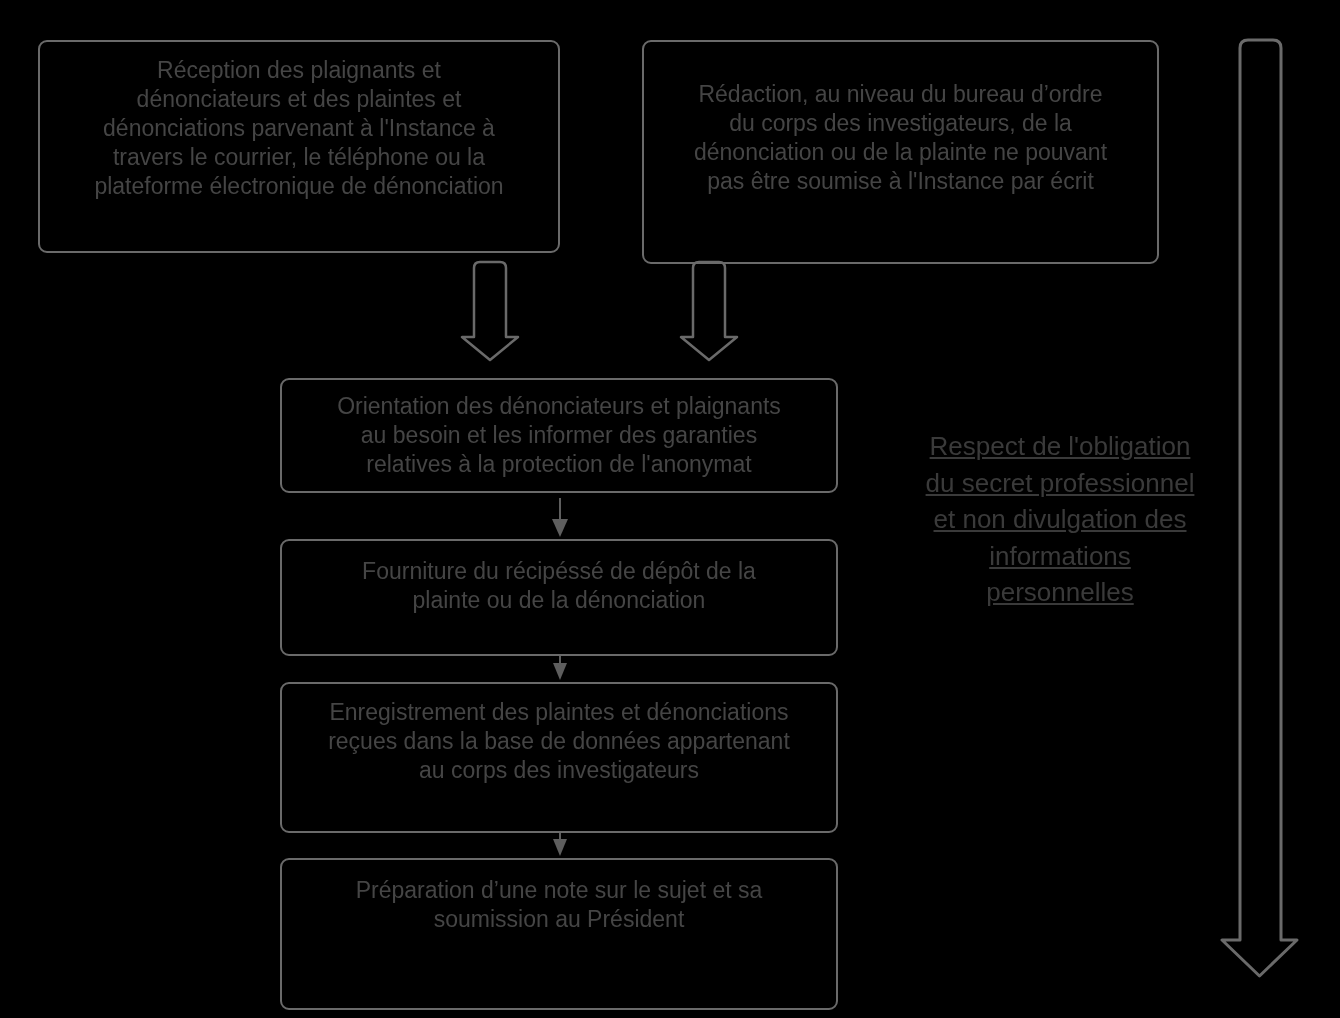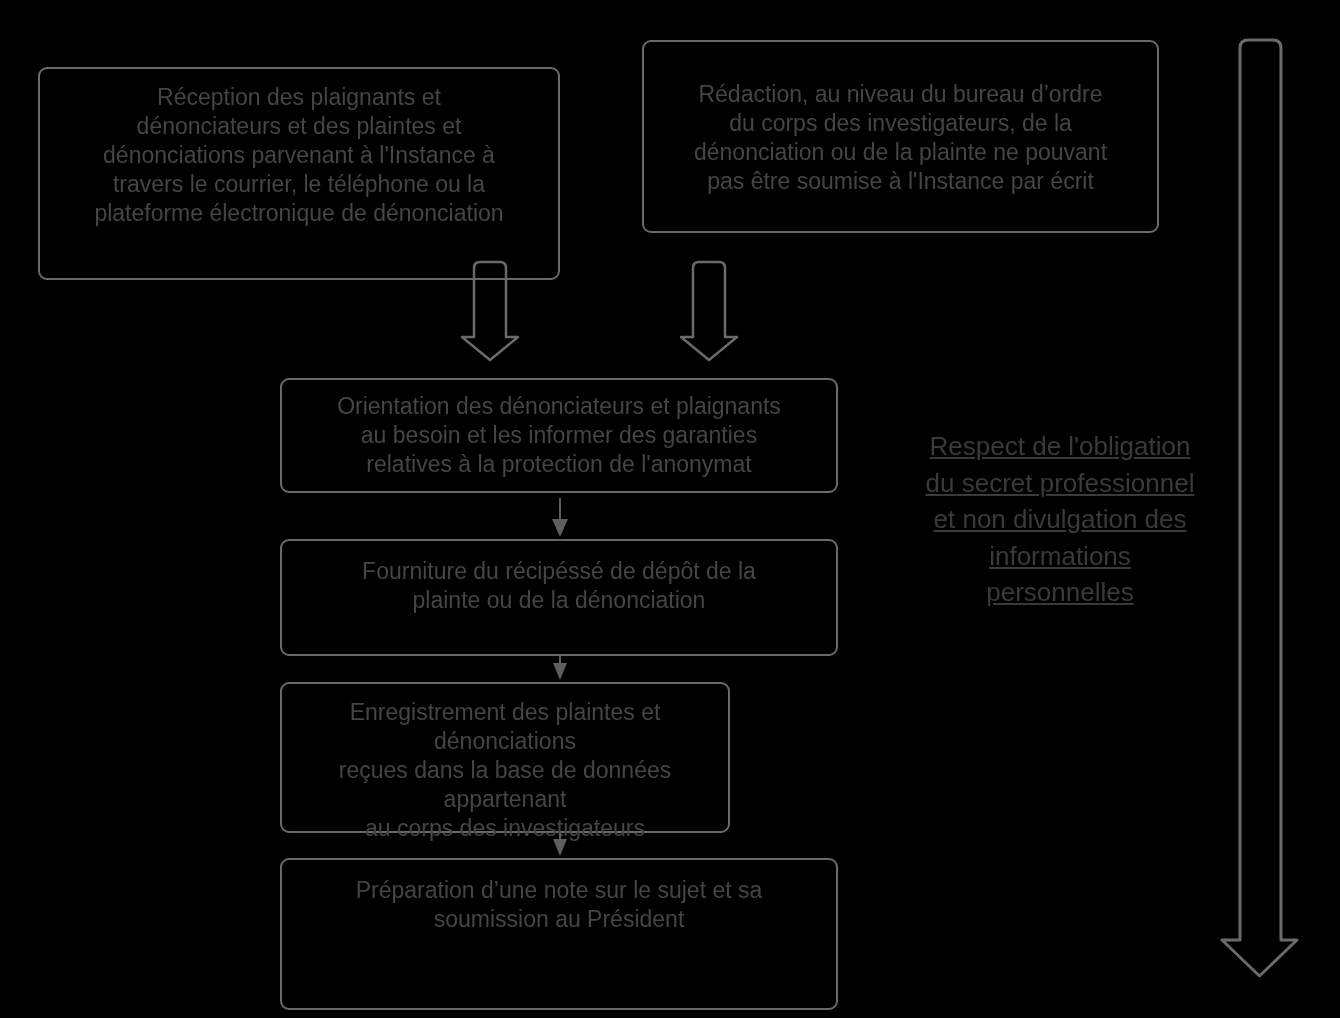--- a/index.html
+++ b/index.html
@@ -69,39 +69,39 @@
   .connector-head{
     fill:var(--connector);
     stroke:none;
   }
 </style>
 </head>
 <body>
 
 <div class="canvas">
 
-  <div class="flow-box" style="left:38px; top:40px; width:522px; height:213px; padding:14px 10px 12px 10px;margin-top:27px;">Réception des plaignants et
+  <div class="flow-box" style="left:38px; top:40px; width:522px; height:213px; padding:14px 10px 12px 10px;">Réception des plaignants et
 dénonciateurs et des plaintes et
 dénonciations parvenant à l'Instance à
 travers le courrier, le téléphone ou la
 plateforme électronique de dénonciation</div>
 
-  <div class="flow-box" style="left:642px; top:40px; width:517px; height:193px; padding:38px 8px 0 8px;">Rédaction, au niveau du bureau d’ordre
+  <div class="flow-box" style="left:642px; top:40px; width:517px; height:224px; padding:38px 8px 0 8px;">Rédaction, au niveau du bureau d’ordre
 du corps des investigateurs, de la
 dénonciation ou de la plainte ne pouvant
 pas être soumise à l'Instance par écrit</div>
 
   <div class="flow-box" style="left:280px; top:539px; width:558px; height:117px; padding:16px 6px 0 6px;">Fourniture du récipéssé de dépôt de la
 plainte ou de la dénonciation</div>
 
   <div class="flow-box" style="left:280px; top:378px; width:558px; height:115px; padding:12px 6px 0 6px;">Orientation des dénonciateurs et plaignants
 au besoin et les informer des garanties
 relatives à la protection de l'anonymat</div>
 
-  <div class="flow-box" style="left:280px; top:682px; width:450px; height:151px; padding:14px 6px 0 6px;">Enregistrement des plaintes et dénonciations
+  <div class="flow-box" style="left:280px; top:682px; width:558px; height:151px; padding:14px 6px 0 6px;">Enregistrement des plaintes et dénonciations
 reçues dans la base de données appartenant
 au corps des investigateurs</div>
 
   <div class="flow-box" style="left:280px; top:858px; width:558px; height:152px; padding:16px 6px 0 6px;">Préparation d’une note sur le sujet et sa
 soumission au Président</div>
 
   <div class="side-note" style="left:895px; top:428px; width:330px;text-decoration:underline;">Respect de l'obligation
 du secret professionnel
 et non divulgation des
 informations

